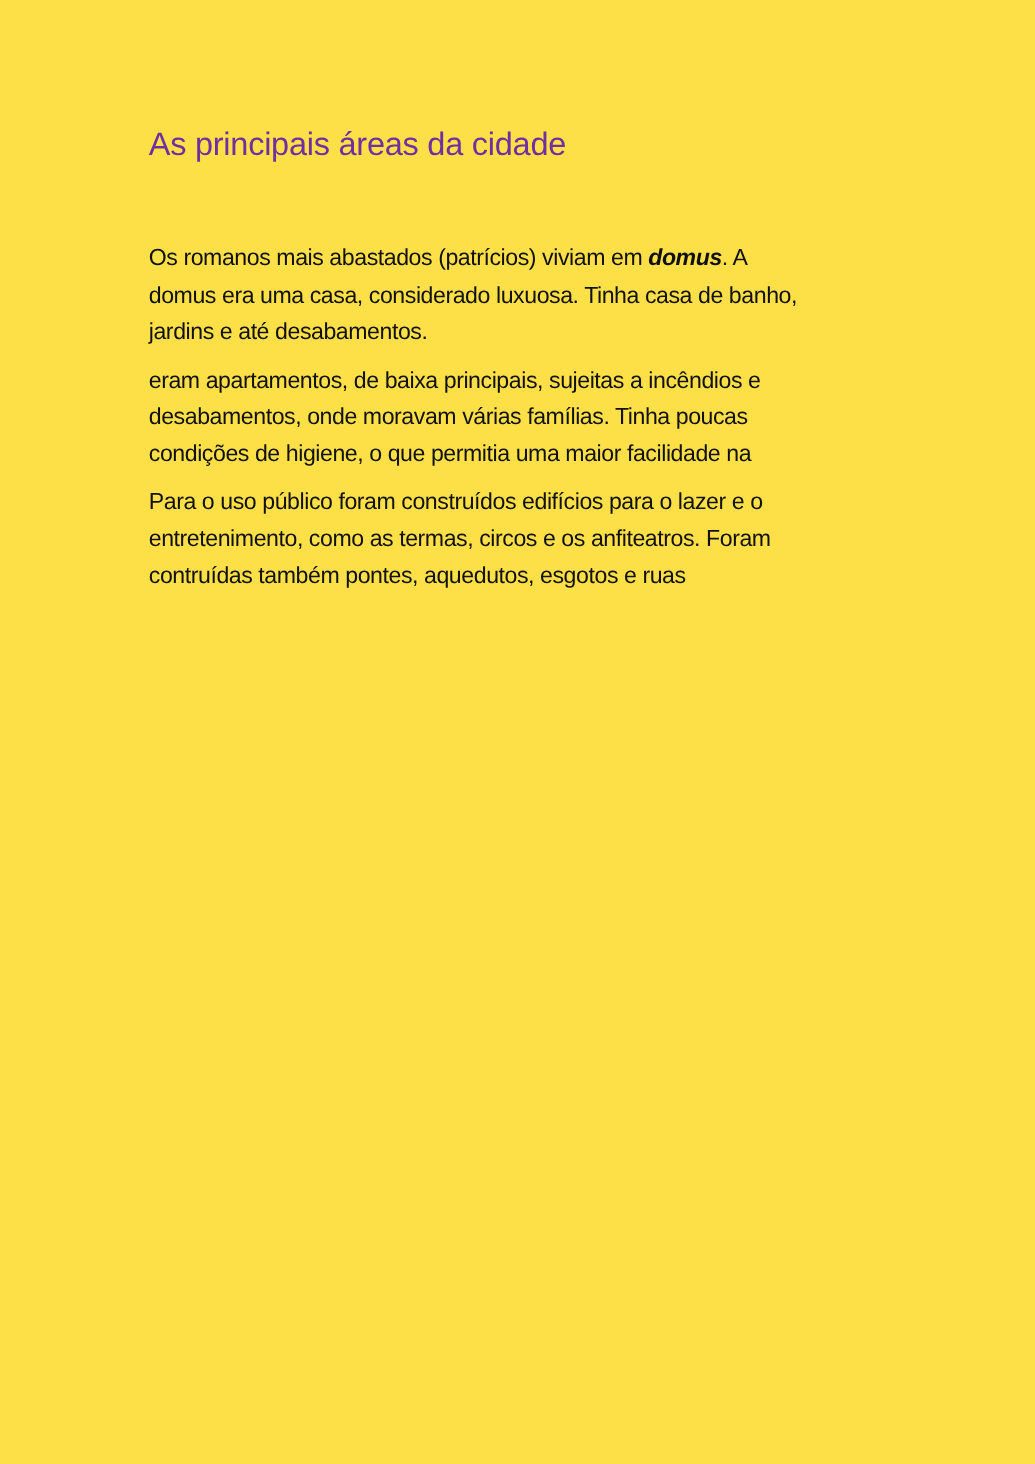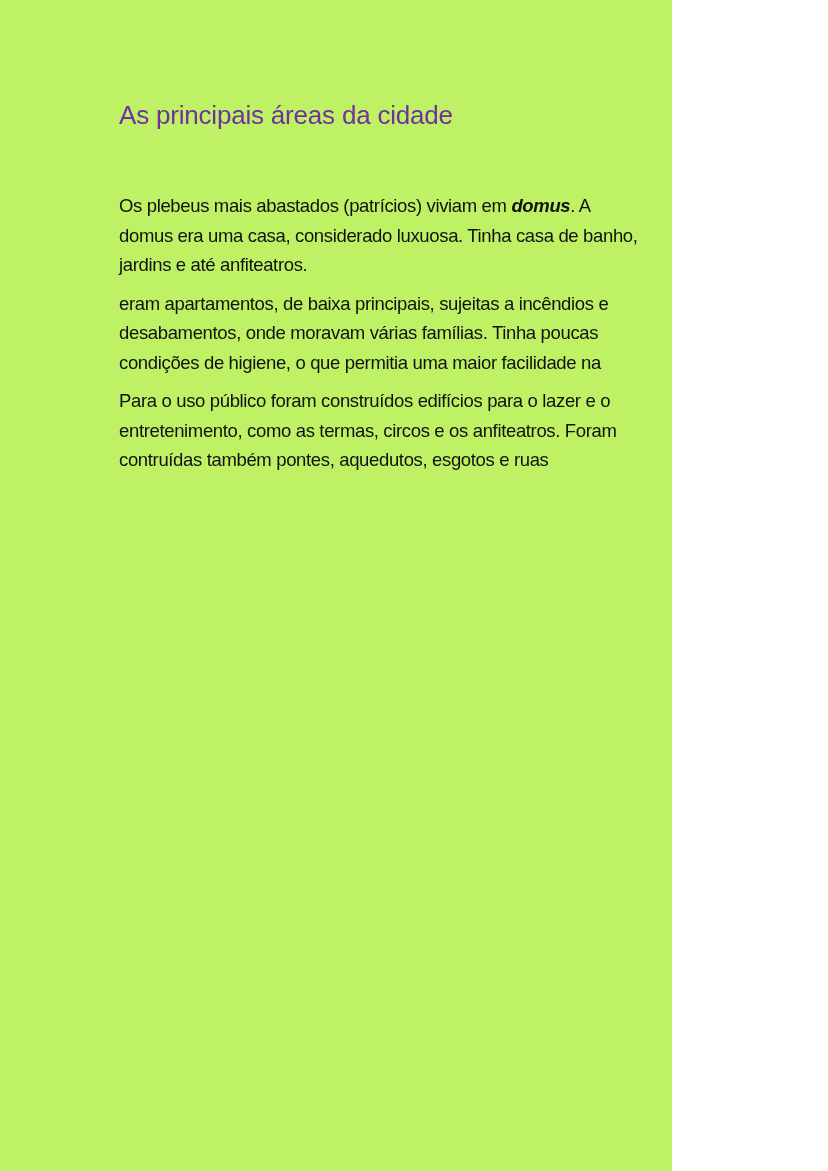--- a/index.html
+++ b/index.html
@@ -10,23 +10,23 @@
     body {
       width: 828px;
       height: 1171px;
       position: relative;
       overflow: hidden;
       font-family: "Liberation Sans", sans-serif;
     }
     .page {
       position: absolute;
       left: 0; top: 0;
-      width: 672px;
+      width: 828px;
       height: 1171px;
-      background: #bef264;
+      background: #fde047;
     }
     .title {
       position: absolute;
       left: 119px;
       top: 100px;
       margin: 0;
       font-size: 26px;
       font-weight: normal;
       color: #7030a0;
       letter-spacing: -0.2px;
@@ -55,23 +55,23 @@
     }
   </style>
 </head>
 <body>
 
 <div class="page">
   <h1 class="title">As principais áreas da cidade</h1>
 
   <div class="body-text">
     <p class="para">
-      <span class="line"><span>Os plebeus mais abastados (patrícios) viviam em </span><span class="em">domus</span><span>. A</span></span>
+      <span class="line"><span>Os romanos mais abastados (patrícios) viviam em </span><span class="em">domus</span><span>. A</span></span>
       <span class="line">domus era uma casa, considerado luxuosa. Tinha casa de banho,</span>
-      <span class="line">jardins e até anfiteatros.</span>
+      <span class="line">jardins e até desabamentos.</span>
     </p>
 
     <p class="para">
       <span class="line">eram apartamentos, de baixa principais, sujeitas a incêndios e</span>
       <span class="line">desabamentos, onde moravam várias famílias. Tinha poucas</span>
       <span class="line">condições de higiene, o que permitia uma maior facilidade na</span>
     </p>
 
     <p class="para">
       <span class="line">Para o uso público foram construídos edifícios para o lazer e o</span>

